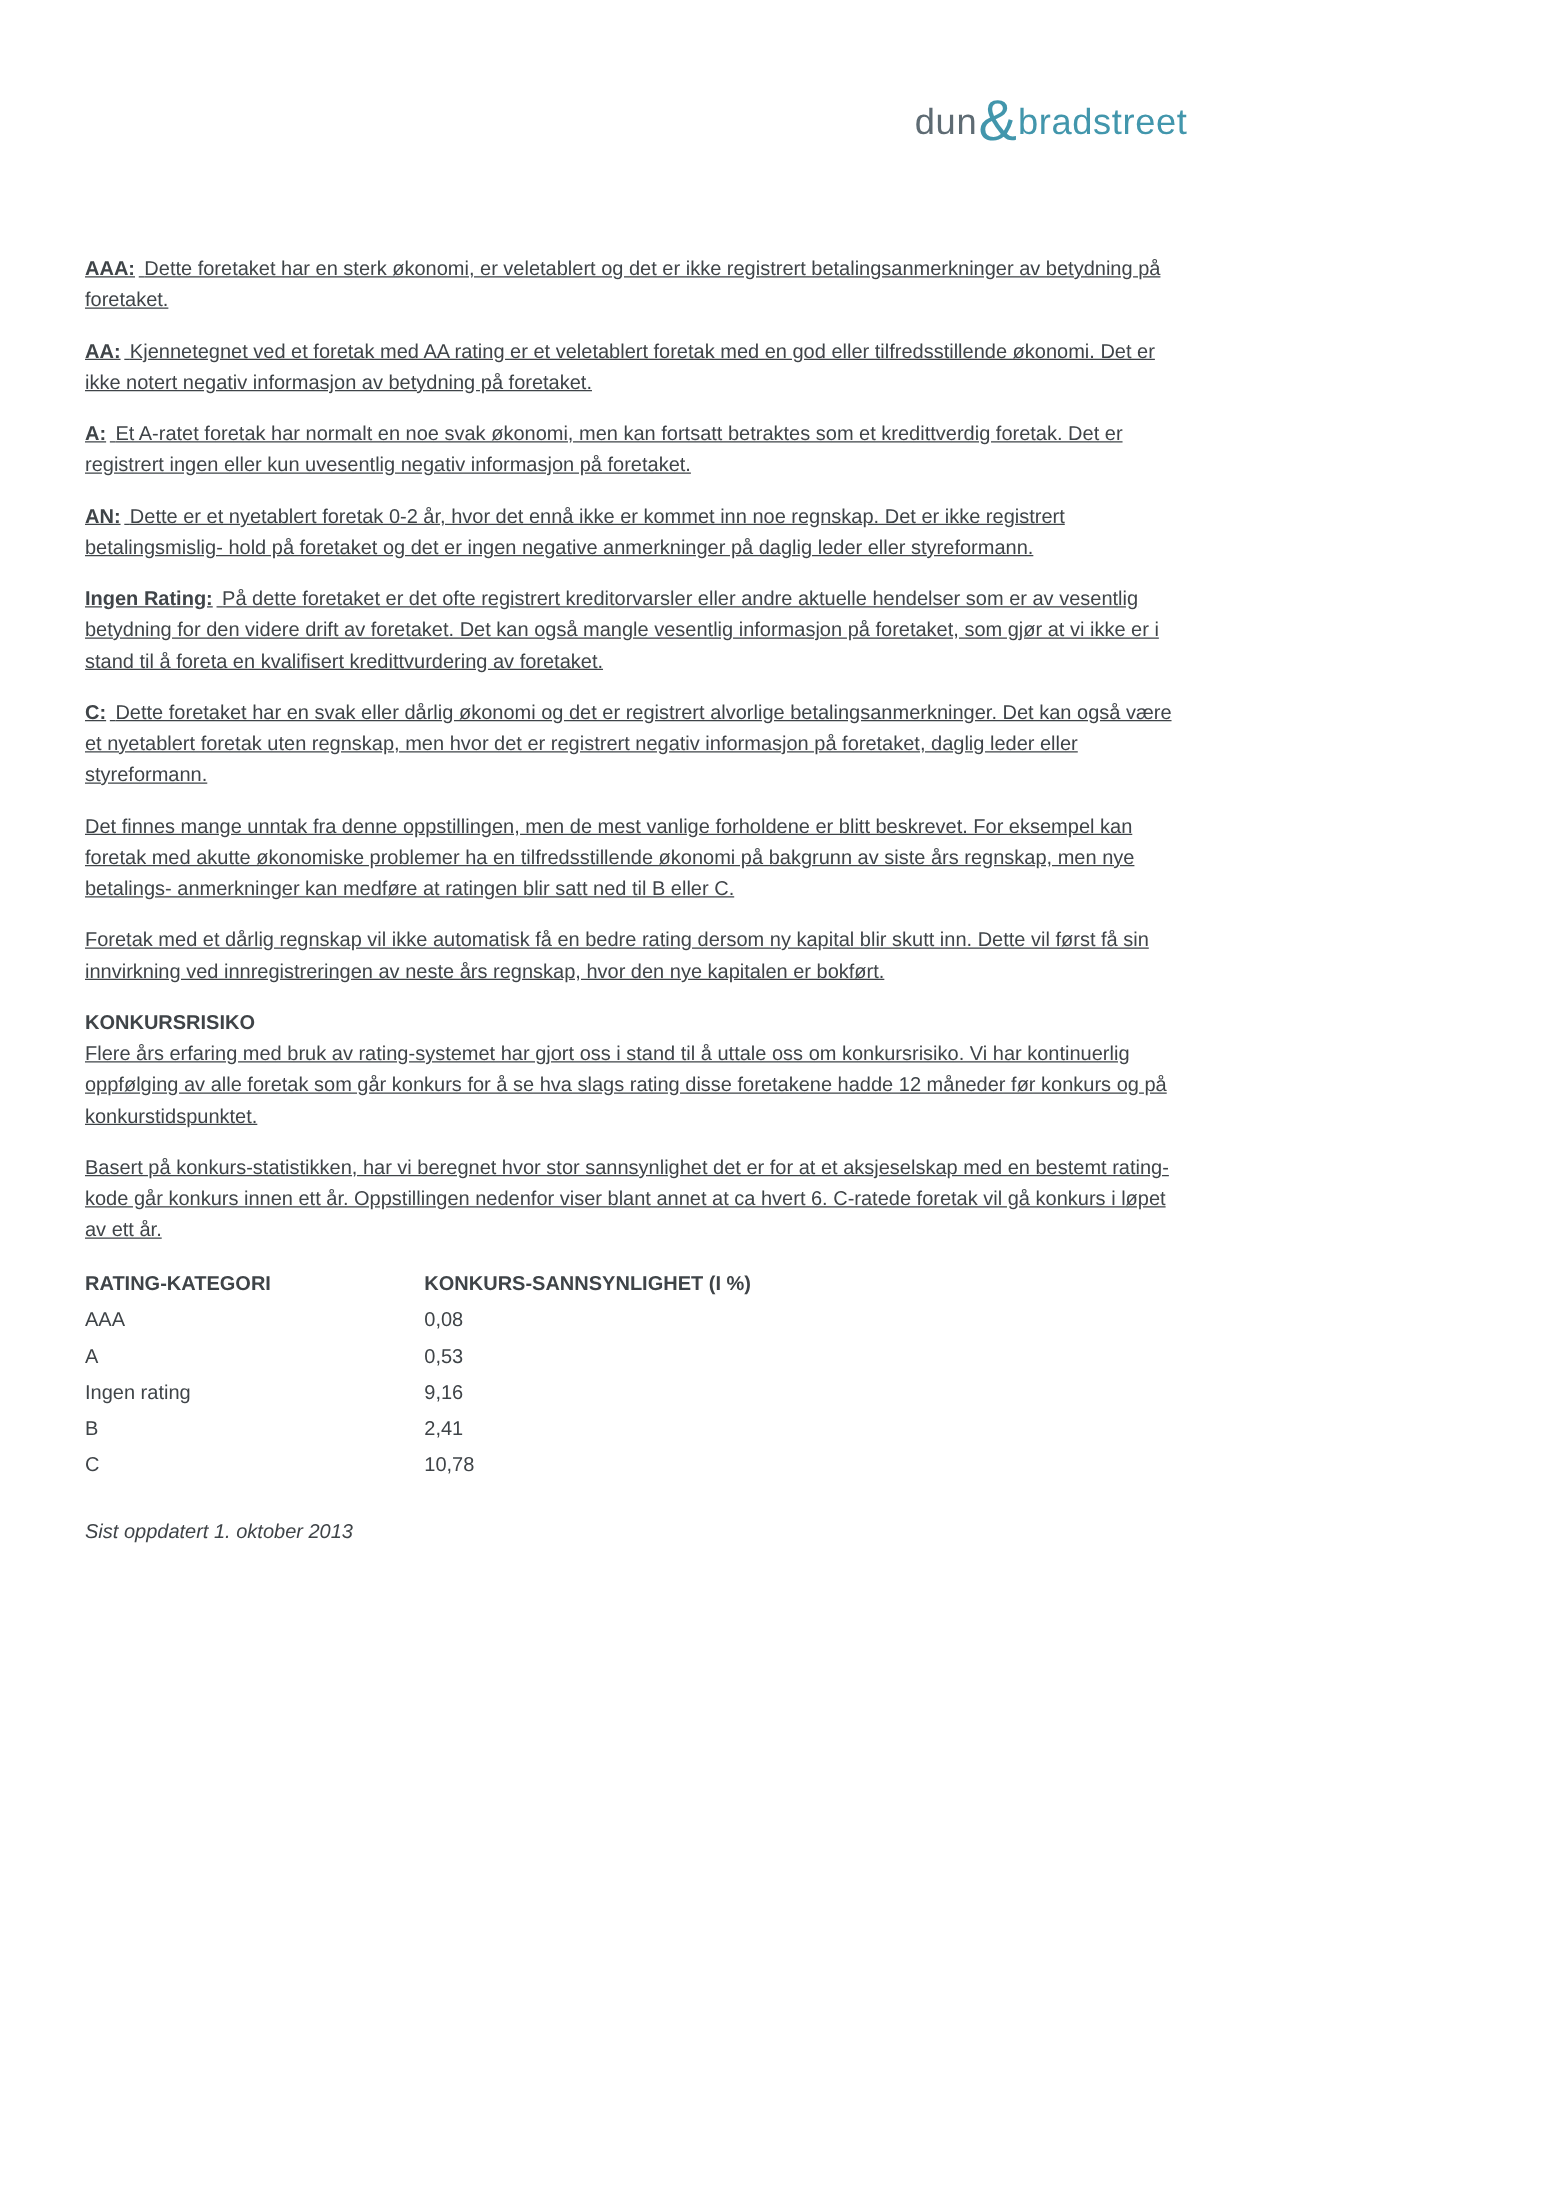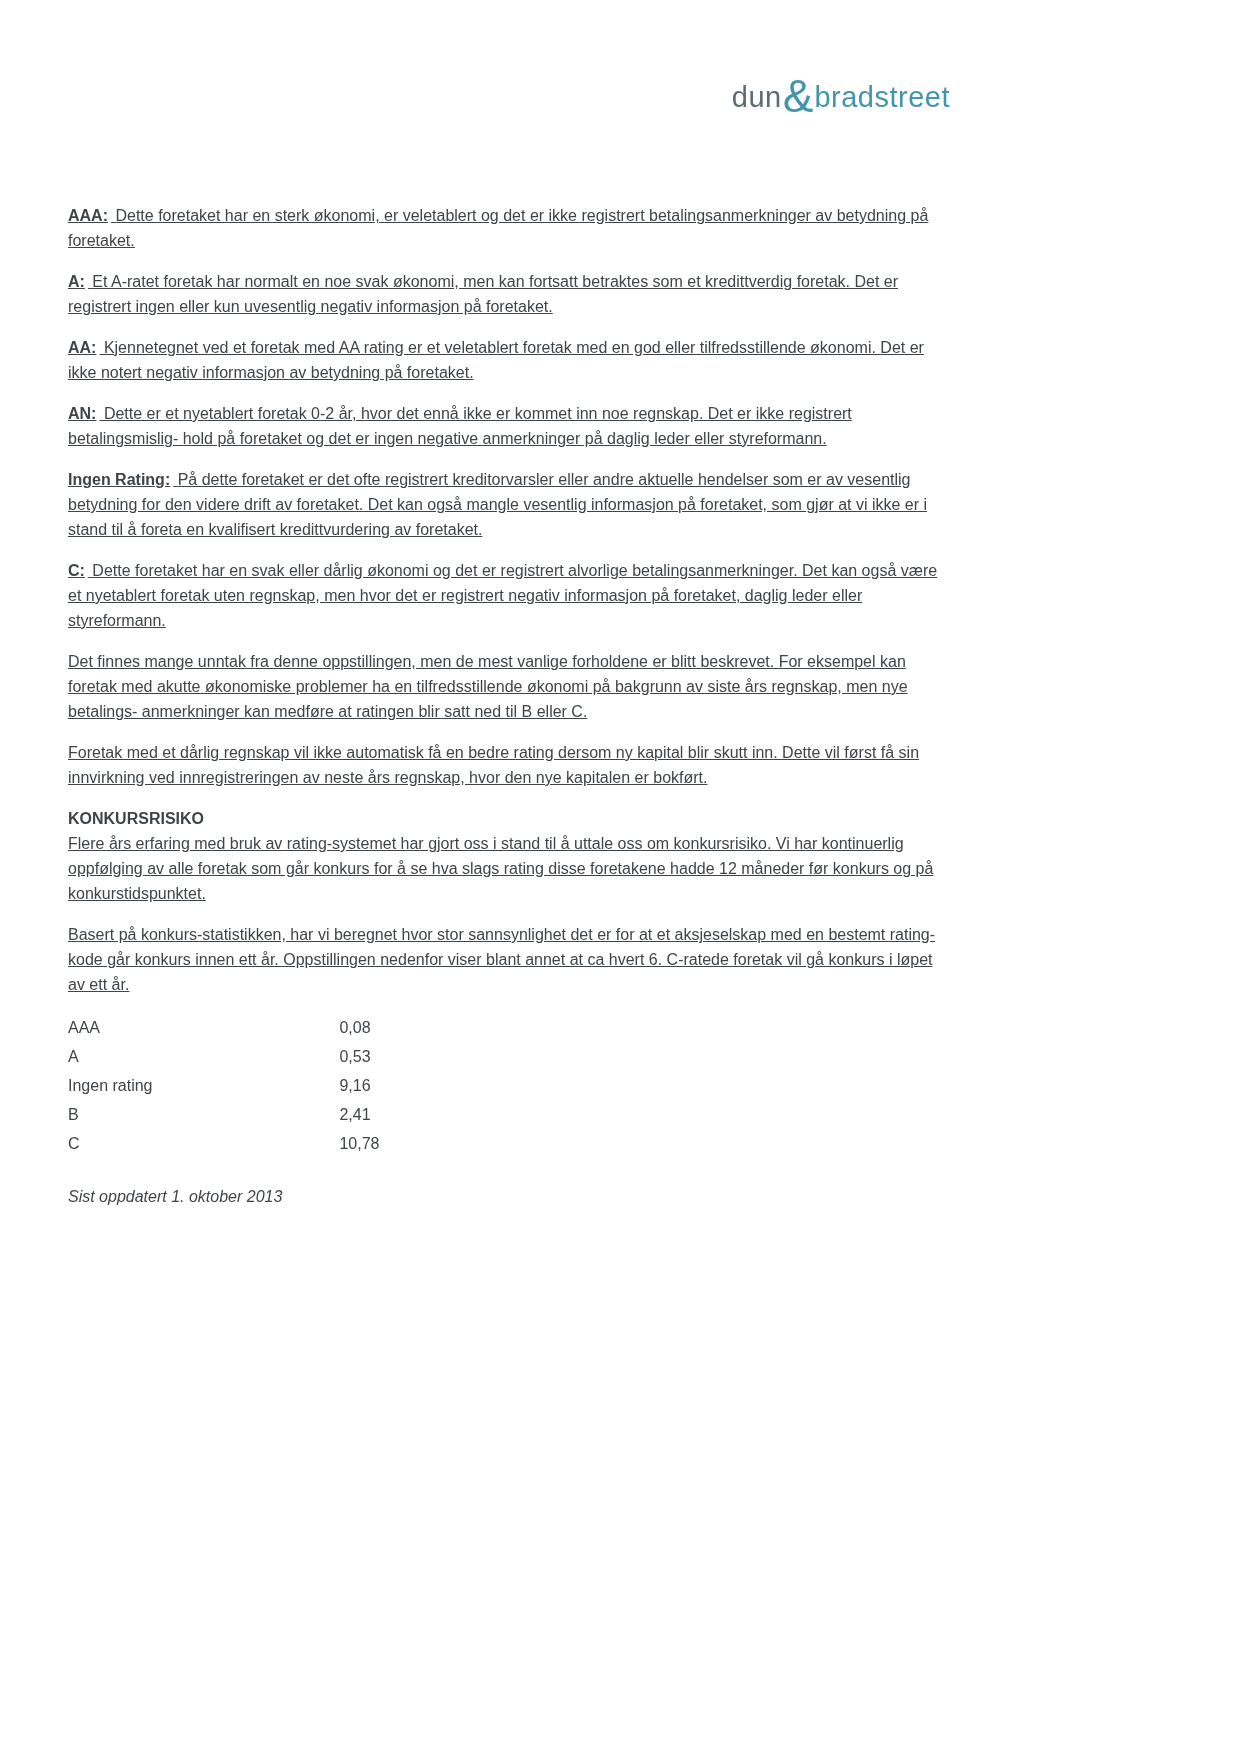--- a/index.html
+++ b/index.html
@@ -90,27 +90,27 @@
   </div>
 
   <div class="content">
 
     <p class="para">
       <strong class="lead">AAA:</strong>
       <span>Dette foretaket har en sterk økonomi, er veletablert og det er ikke registrert betalingsanmerkninger av betydning på foretaket.</span>
     </p>
 
     <p class="para">
-      <strong class="lead">A:</strong>
-      <span>Et A-ratet foretak har normalt en noe svak økonomi, men kan fortsatt betraktes som et kredittverdig foretak. Det er registrert ingen eller kun uvesentlig negativ informasjon på foretaket.</span>
+      <strong class="lead">AA:</strong>
+      <span>Kjennetegnet ved et foretak med AA rating er et veletablert foretak med en god eller tilfredsstillende økonomi. Det er ikke notert negativ informasjon av betydning på foretaket.</span>
     </p>
 
     <p class="para">
-      <strong class="lead">AA:</strong>
-      <span>Kjennetegnet ved et foretak med AA rating er et veletablert foretak med en god eller tilfredsstillende økonomi. Det er ikke notert negativ informasjon av betydning på foretaket.</span>
+      <strong class="lead">A:</strong>
+      <span>Et A-ratet foretak har normalt en noe svak økonomi, men kan fortsatt betraktes som et kredittverdig foretak. Det er registrert ingen eller kun uvesentlig negativ informasjon på foretaket.</span>
     </p>
 
     <p class="para">
       <strong class="lead">AN:</strong>
       <span>Dette er et nyetablert foretak 0-2 år, hvor det ennå ikke er kommet inn noe regnskap. Det er ikke registrert betalingsmislig- hold på foretaket og det er ingen negative anmerkninger på daglig leder eller styreformann.</span>
     </p>
 
     <p class="para">
       <strong class="lead">Ingen Rating:</strong>
       <span>På dette foretaket er det ofte registrert kreditorvarsler eller andre aktuelle hendelser som er av vesentlig betydning for den videre drift av foretaket. Det kan også mangle vesentlig informasjon på foretaket, som gjør at vi ikke er i stand til å foreta en kvalifisert kredittvurdering av foretaket.</span>
@@ -125,20 +125,24 @@
     <p class="para">Det finnes mange unntak fra denne oppstillingen, men de mest vanlige forholdene er blitt beskrevet. For eksempel kan foretak med akutte økonomiske problemer ha en tilfredsstillende økonomi på bakgrunn av siste års regnskap, men nye betalings- anmerkninger kan medføre at ratingen blir satt ned til B eller C.</p>
 
     <p class="para">Foretak med et dårlig regnskap vil ikke automatisk få en bedre rating dersom ny kapital blir skutt inn. Dette vil først få sin innvirkning ved innregistreringen av neste års regnskap, hvor den nye kapitalen er bokført.</p>
 
     <div class="heading">KONKURSRISIKO</div>
     <p class="para">Flere års erfaring med bruk av rating-systemet har gjort oss i stand til å uttale oss om konkursrisiko. Vi har kontinuerlig oppfølging av alle foretak som går konkurs for å se hva slags rating disse foretakene hadde 12 måneder før konkurs og på konkurstidspunktet.</p>
 
     <p class="para">Basert på konkurs-statistikken, har vi beregnet hvor stor sannsynlighet det er for at et aksjeselskap med en bestemt rating-kode går konkurs innen ett år. Oppstillingen nedenfor viser blant annet at ca hvert 6. C-ratede foretak vil gå konkurs i løpet av ett år.</p>
 
     <div class="ratetable">
+      <div class="trow thead">
+        <div class="tcell c1">RATING-KATEGORI</div>
+        <div class="tcell">KONKURS-SANNSYNLIGHET (I %)</div>
+      </div>
 
       <div class="trow">
         <div class="tcell c1">AAA</div>
         <div class="tcell"><span class="num">0,08</span></div>
       </div>
       <div class="trow">
         <div class="tcell c1">A</div>
         <div class="tcell"><span class="num">0,53</span></div>
       </div>
       <div class="trow">

